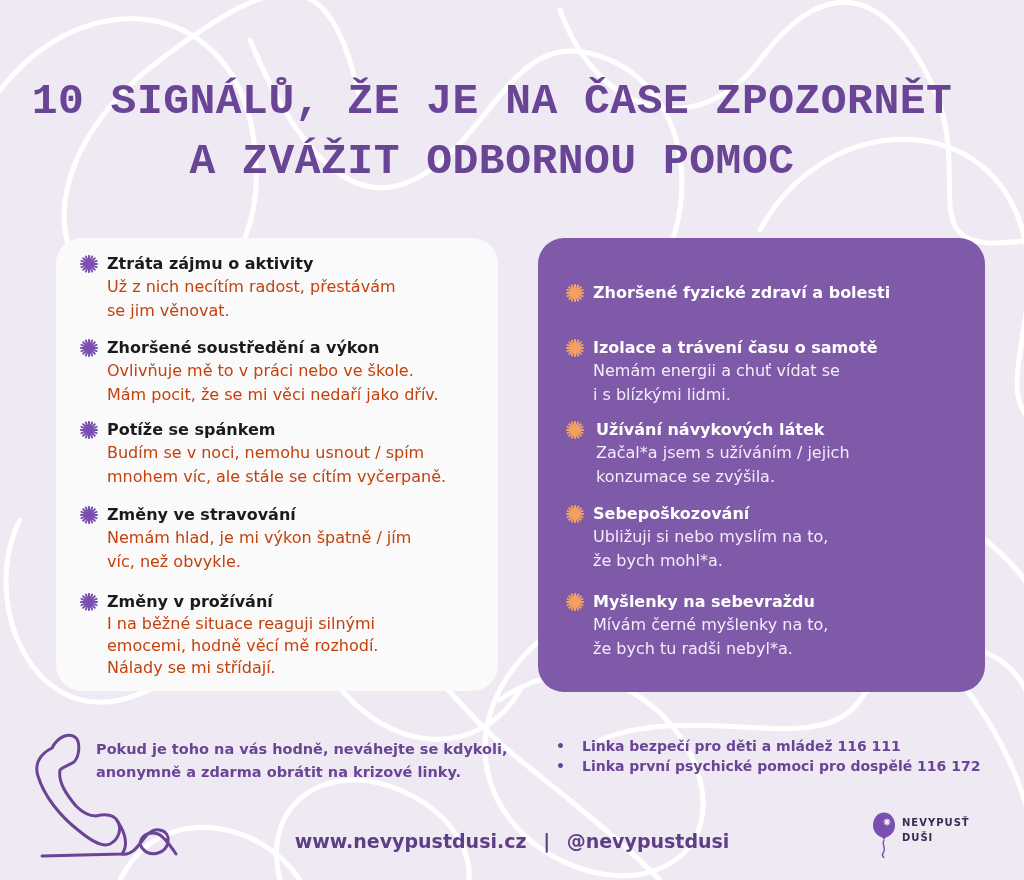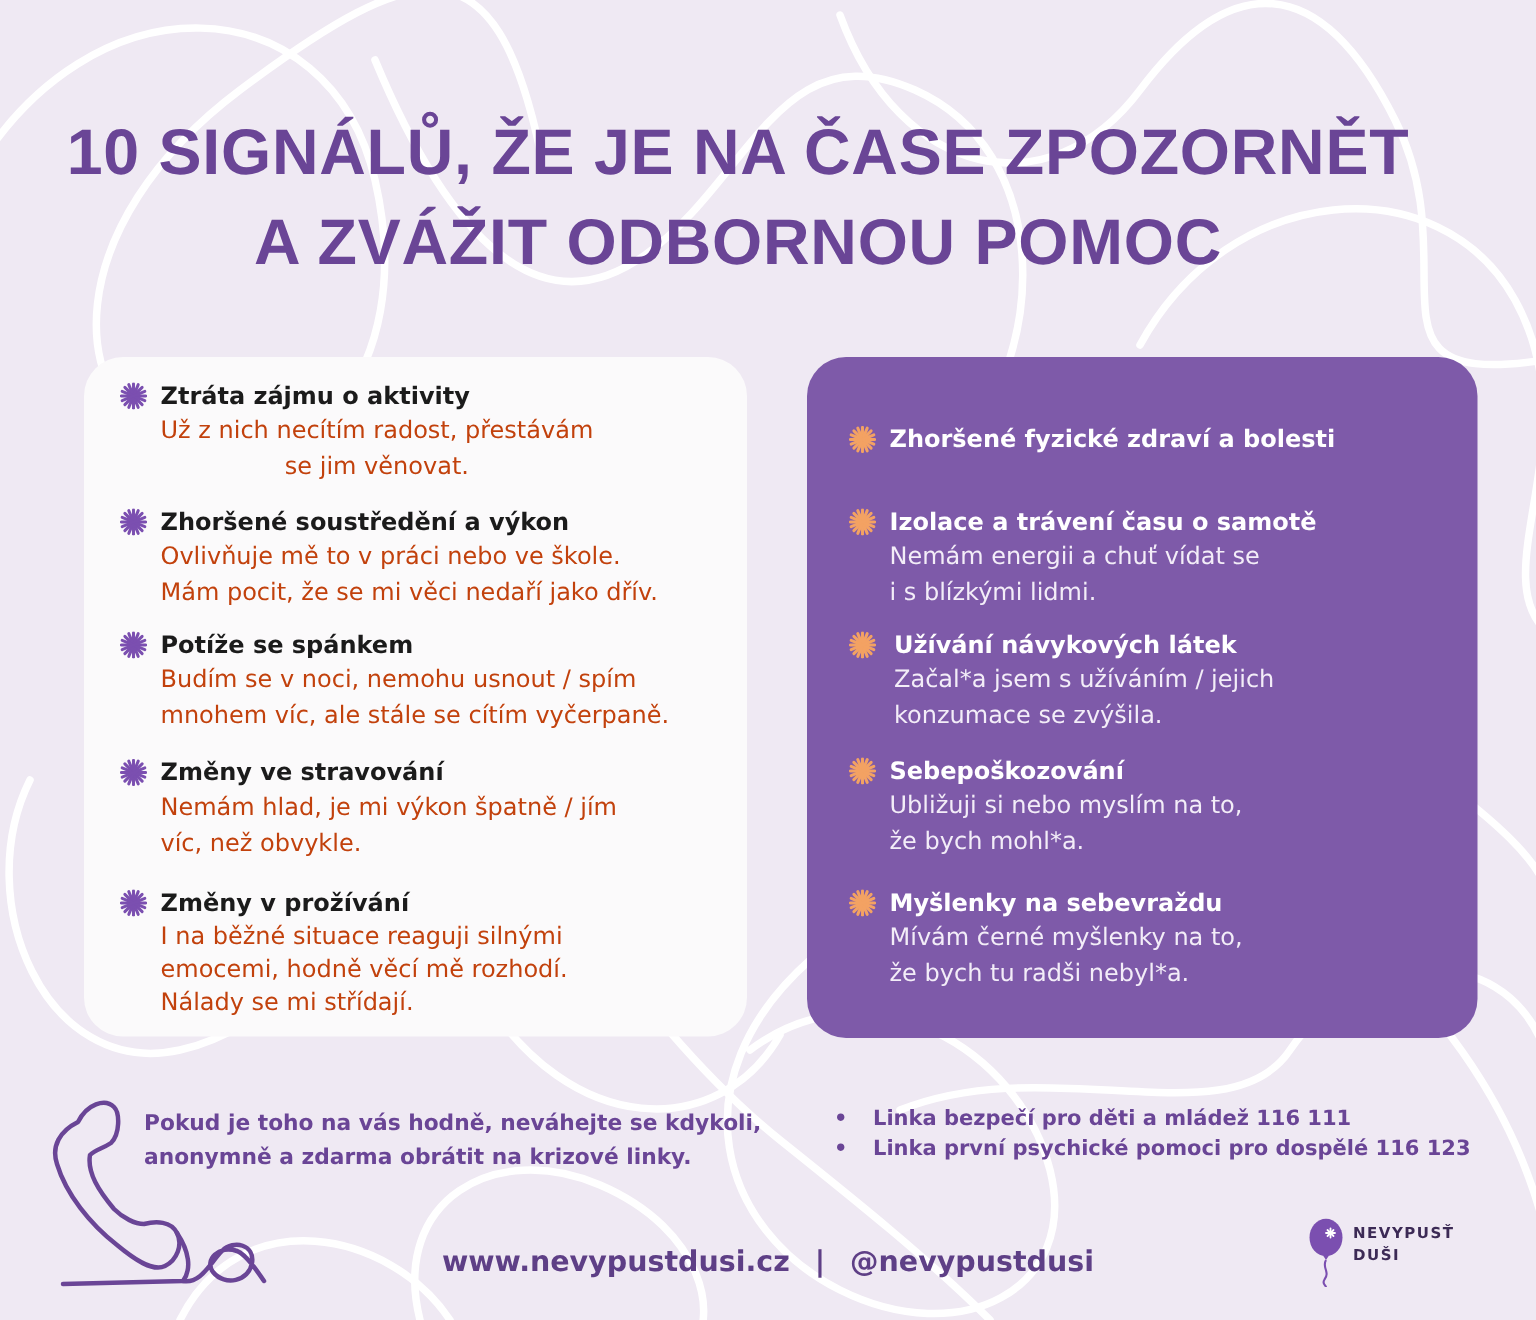--- a/index.html
+++ b/index.html
@@ -10,21 +10,21 @@
       font-family: "Liberation Sans", "DejaVu Sans", sans-serif;
     }
     .bg-lines {
       position: absolute; left: 0; top: 0; width: 1024px; height: 880px;
       pointer-events: none;
     }
     .title {
       position: absolute; left: 0; top: 72px; width: 984px;
       text-align: center;
       color: #6a4596;
-      font-family: Liberation Sans, sans-serif;
+      font-family: Liberation Mono, monospace;
       font-weight: bold;
       font-size: 43px;
       line-height: 60px;
       letter-spacing: 0.5px;
     }
     .card {
       position: absolute;
       border-radius: 26px;
     }
     .card-left {
@@ -113,21 +113,21 @@
   <path d="M380 600 C 420 660, 470 720, 520 760 S 620 840, 660 880"></path>
   <path d="M980 320 C 900 340, 880 460, 960 520 S 1040 600, 1030 640"></path>
 </svg>
 
 <h1 class="title">
   <div>10 SIGNÁLŮ, ŽE JE NA ČASE ZPOZORNĚT</div>
   <div>A ZVÁŽIT ODBORNOU POMOC</div>
 </h1>
 
 <section class="card card-left">
-  <div class="item" style="left:24px; top:15px;text-align:center;">
+  <div class="item" style="left:24px; top:15px;">
     <div class="head">
       <svg class="star" viewBox="0 0 20 20">
           <g fill="#7b4fb0">
             <circle cx="10" cy="10" r="4.5"></circle>
             <g stroke="#7b4fb0" stroke-width="2.2" stroke-linecap="round">
               <line x1="10" y1="1" x2="10" y2="19"></line>
               <line x1="1" y1="10" x2="19" y2="10"></line>
               <line x1="3.6" y1="3.6" x2="16.4" y2="16.4"></line>
               <line x1="16.4" y1="3.6" x2="3.6" y2="16.4"></line>
               <line x1="6.5" y1="1.6" x2="13.5" y2="18.4"></line>
@@ -381,21 +381,21 @@
   <div>anonymně a zdarma obrátit na krizové linky.</div>
 </div>
 
 <ul class="hotlines">
   <li>
     <span class="bullet">•</span>
     <span>Linka bezpečí pro děti a mládež 116 111</span>
   </li>
   <li>
     <span class="bullet">•</span>
-    <span>Linka první psychické pomoci pro dospělé 116 123</span>
+    <span>Linka první psychické pomoci pro dospělé 116 172</span>
   </li>
 </ul>
 
 <div class="web">
   <span>www.nevypustdusi.cz</span>
   <span class="sep">|</span>
   <span>@nevypustdusi</span>
 </div>
 
 <div class="logo">

